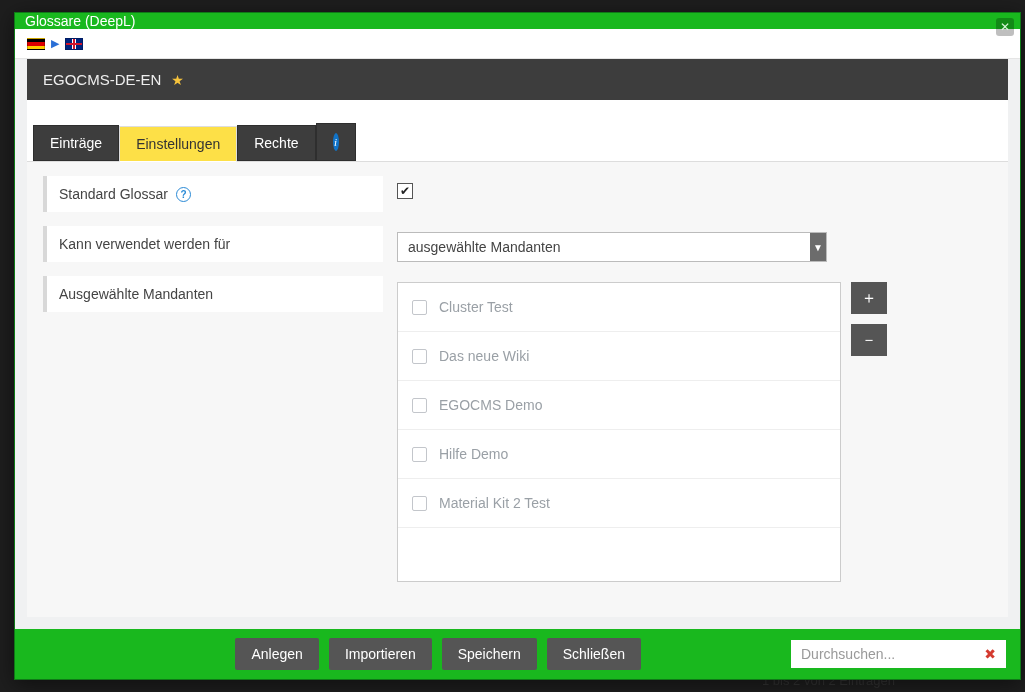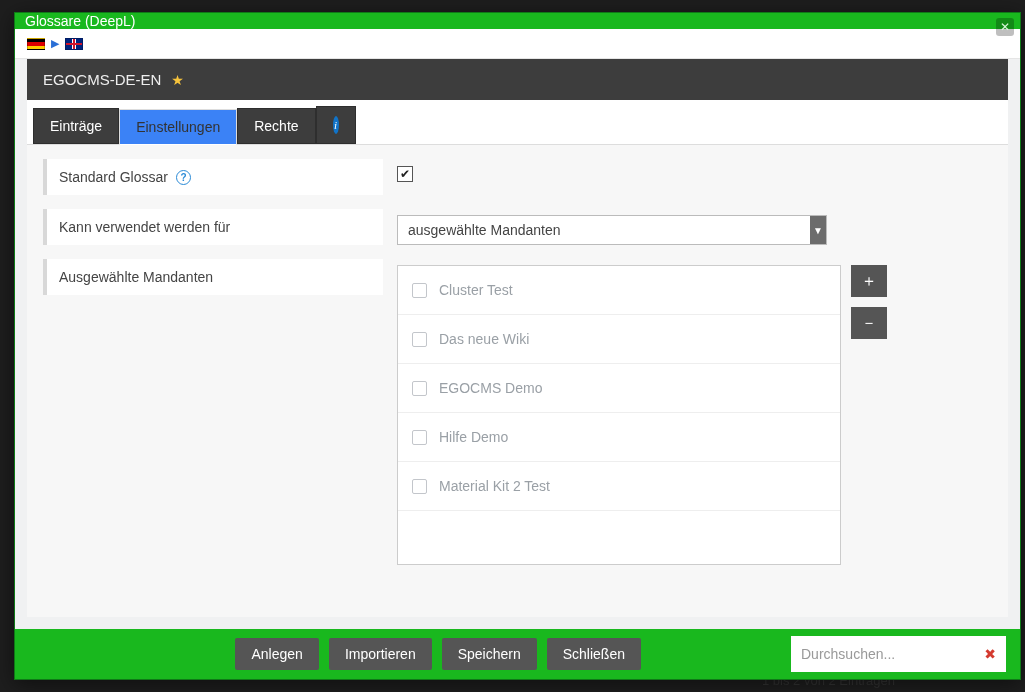--- a/index.html
+++ b/index.html
@@ -72,34 +72,34 @@
     color:#eee;
     padding:12px 16px;
     display:flex; align-items:center; gap:10px;
     font-size:15px;
   }
   .star { color:#f6c33c; font-size:14px; }
 
   .tabs {
     display:flex;
     background:#fff;
-    padding: 6px 6px 0 6px;
+    padding: 23px 6px 0 6px;
     gap:0;
     align-items:flex-end;
   }
   .tab {
     padding:9px 16px;
     color:#fff;
     background:#3d3d3d;
     font-size:14px;
     cursor:pointer;
     border:1px solid #2e2e2e;
   }
   .tab.active {
-    background:#3b82f6;
+    background:#fde047;
     color:#333;
     border:1px solid #ddd;
     border-bottom:1px solid #fff;
     position:relative; top:1px;
   }
   .tab.info {
     width:40px; display:flex; align-items:center; justify-content:center;
   }
   .info-icon {
     width:18px;height:18px;border-radius:50%;background:#1173c7;color:#fff;display:flex;align-items:center;justify-content:center;font-size:11px;font-family:Georgia,serif;font-style:italic;
@@ -155,21 +155,21 @@
     display:flex;
     align-items:center;
     padding:0 14px;
     gap:10px;
   }
   .footer-spacer{flex:1;}
   .btn{
     background:#555;color:#fff;border:none;padding:8px 16px;font-size:14px;cursor:pointer;border-radius:2px;
   }
   .search-box{
-    width:215px;height:36px;background:#fff;display:flex;align-items:center;padding:0 10px;justify-content:space-between;color:#999;
+    width:215px;height:28px;background:#fff;display:flex;align-items:center;padding:0 10px;justify-content:space-between;color:#999;
   }
   .search-box .clear{color:#d43a2f;font-size:14px;cursor:pointer;}
 
 </style>
 </head>
 <body>
 
 <div class="backdrop">
   <div class="bottom-count">1 bis 2 von 2 Einträgen</div>
 </div>

